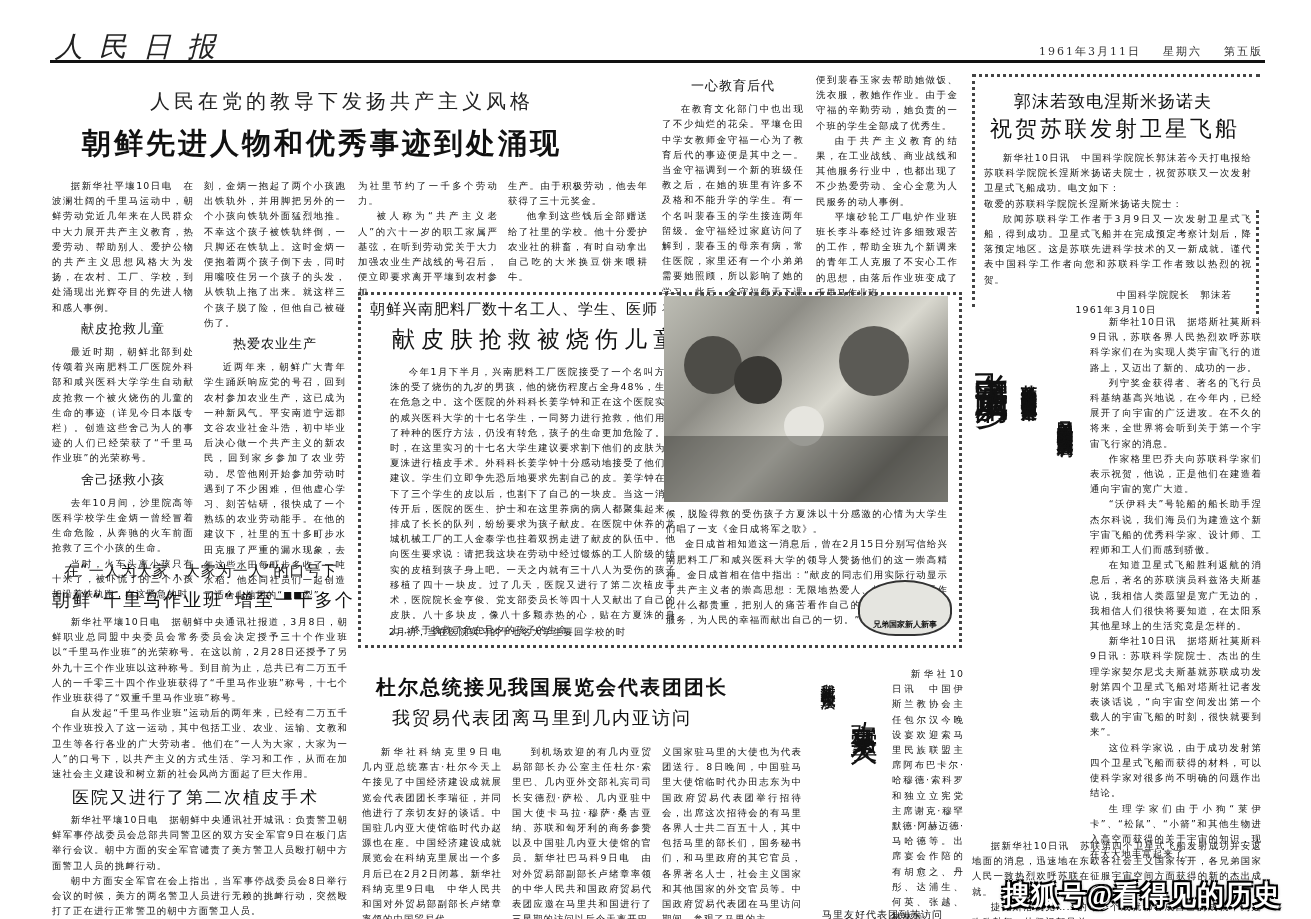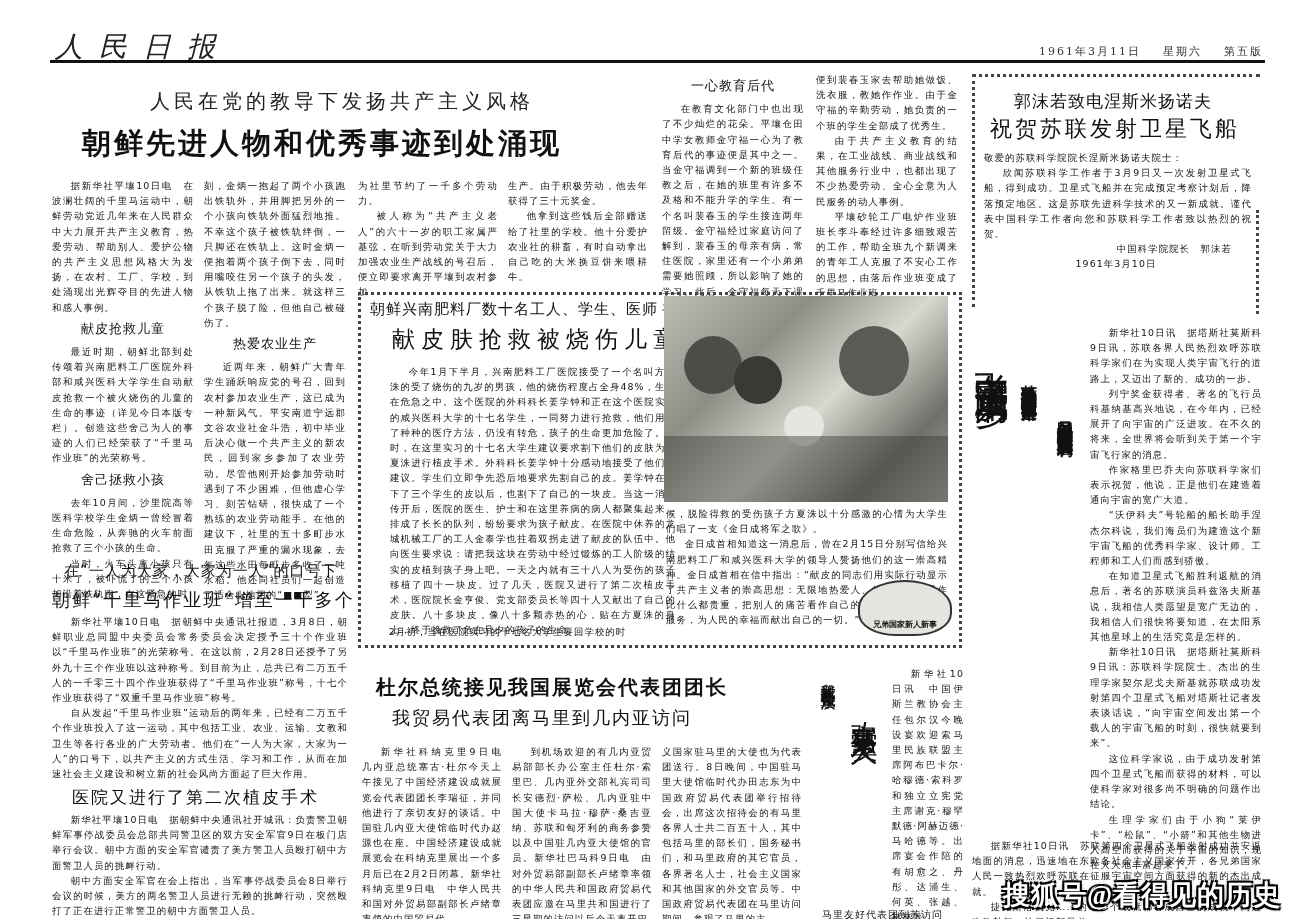--- a/index.html
+++ b/index.html
@@ -129,30 +129,31 @@
 <div class="col body-text" style="left:892px;top:666px;width:72px;">
   <p>新华社10日讯　中国伊斯兰教协会主任包尔汉今晚设宴欢迎索马里民族联盟主席阿布巴卡尔·哈穆德·索科罗和独立立宪党主席谢克·穆罕默德·阿赫迈德·马哈德等。出席宴会作陪的有胡愈之、丹彤、达浦生、何英、张越、林林等。</p>
 </div>
 <div class="abs" style="left:822px;top:908px;font-size:10px;letter-spacing:1px;">马里友好代表团到苏访问</div>
 
 <div class="abs ornate" style="left:972px;top:74px;width:285px;height:230px;border-right:none;border-bottom:none;"></div>
 <div class="abs ornate-v" style="left:1256px;top:210px;height:104px;"></div>
 <div class="abs" style="left:1014px;top:90px;font-size:17px;letter-spacing:1px;">郭沫若致电涅斯米扬诺夫</div>
 <div class="abs" style="left:990px;top:114px;font-family:'DejaVu Serif',serif;font-size:22px;letter-spacing:3px;">祝贺苏联发射卫星飞船</div>
 <div class="col body-text" style="left:984px;top:150px;width:268px;">
+  <p>新华社10日讯　中国科学院院长郭沫若今天打电报给苏联科学院院长涅斯米扬诺夫院士，祝贺苏联又一次发射卫星式飞船成功。电文如下：</p>
   <div>敬爱的苏联科学院院长涅斯米扬诺夫院士：</div>
   <p>欣闻苏联科学工作者于3月9日又一次发射卫星式飞船，得到成功。卫星式飞船并在完成预定考察计划后，降落预定地区。这是苏联先进科学技术的又一新成就。谨代表中国科学工作者向您和苏联科学工作者致以热烈的祝贺。</p>
   <div style="text-align:right;padding-right:20px;">中国科学院院长　郭沫若</div>
   <div style="text-align:center;padding-right:4px;">1961年3月10日</div>
 </div>
 
 <div class="vert" style="left:972px;top:346px;font-family:'DejaVu Serif',serif;font-size:34px;letter-spacing:2px;line-height:40px;">飞向宇宙大道上成功的一步</div>
 <div class="vert" style="left:1018px;top:372px;font-size:16px;letter-spacing:1px;font-weight:bold;">苏联科学家指出人类对宇宙的知识大大丰富起来</div>
 <div class="vert" style="left:1054px;top:408px;font-size:16px;letter-spacing:1px;font-weight:bold;">兄弟国家人民欢呼苏联宇宙飞船安返地面的胜利</div>
-<div class="col body-text" style="left:1090px;top:325px;width:172px;">
+<div class="col body-text" style="left:1090px;top:314px;width:172px;">
   <p>新华社10日讯　据塔斯社莫斯科9日讯，苏联各界人民热烈欢呼苏联科学家们在为实现人类宇宙飞行的道路上，又迈出了新的、成功的一步。</p>
   <p>列宁奖金获得者、著名的飞行员科基纳基高兴地说，在今年内，已经展开了向宇宙的广泛进攻。在不久的将来，全世界将会听到关于第一个宇宙飞行家的消息。</p>
   <p>作家格里巴乔夫向苏联科学家们表示祝贺，他说，正是他们在建造着通向宇宙的宽广大道。</p>
   <p>“沃伊科夫”号轮船的船长助手涅杰尔科说，我们海员们为建造这个新宇宙飞船的优秀科学家、设计师、工程师和工人们而感到骄傲。</p>
   <p>在知道卫星式飞船胜利返航的消息后，著名的苏联演员科兹洛夫斯基说，我相信人类愿望是宽广无边的，我相信人们很快将要知道，在太阳系其他星球上的生活究竟是怎样的。</p>
   <p>新华社10日讯　据塔斯社莫斯科9日讯：苏联科学院院士、杰出的生理学家契尔尼戈夫斯基就苏联成功发射第四个卫星式飞船对塔斯社记者发表谈话说，“向宇宙空间发出第一个载人的宇宙飞船的时刻，很快就要到来”。</p>
   <p>这位科学家说，由于成功发射第四个卫星式飞船而获得的材料，可以使科学家对很多尚不明确的问题作出结论。</p>
   <p>生理学家们由于小狗“莱伊卡”、“松鼠”、“小箭”和其他生物进入高空而获得的关于宇宙的知识，现在大大地丰富起来了。</p>
 </div>
 <div class="col body-text" style="left:972px;top:838px;width:290px;">

